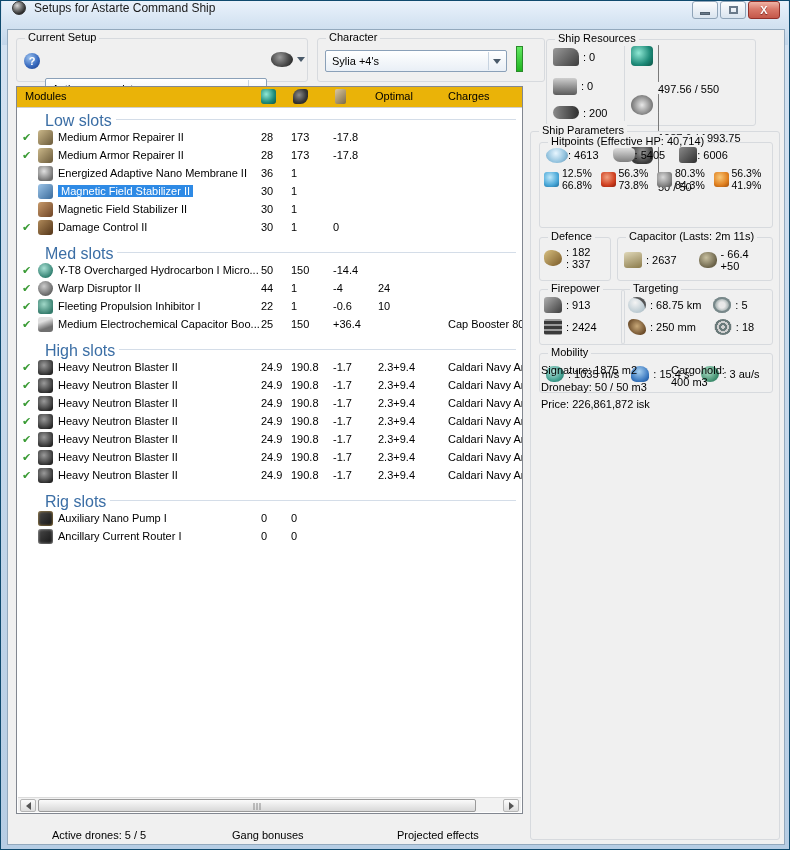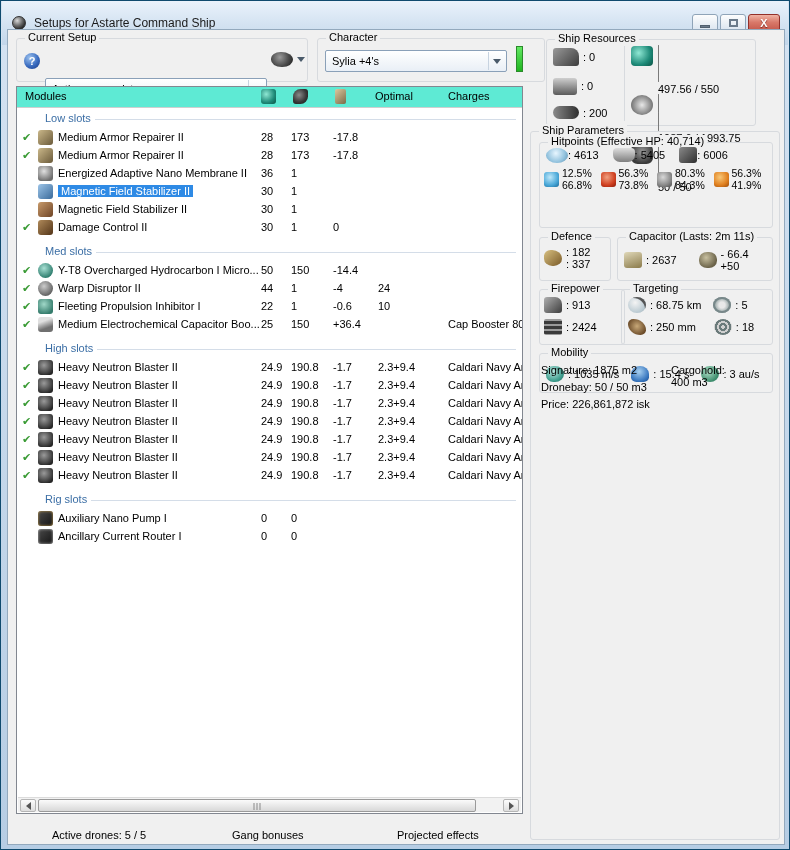--- a/index.html
+++ b/index.html
@@ -3,21 +3,21 @@
 <meta charset="utf-8">
 <style>
   * { margin:0; padding:0; box-sizing:border-box; }
   html,body { background:#9ec1d8; font-family:"Liberation Sans", sans-serif; }
   .window { position:relative; width:790px; height:850px;
     background:linear-gradient(#d5e3f2,#b6cde4);
     border:1px solid #0f4a6e; overflow:hidden; }
   
   .titlebar { position:absolute; left:1px; top:0; right:1px; height:44px;
     background:linear-gradient(#eaf2fb 0%, #d7e5f3 45%, #c2d6ea 100%);
-    display:flex; align-items:center; }
+    display:flex; align-items:flex-start; }
   .app-icon { width:14px; height:14px; border-radius:50%; margin:0 8px 0 10px;
     background:radial-gradient(circle at 35% 30%, #d8d8d8, #6a6a6a 45%, #1e1e1e 80%);
     border:1px solid #333; }
   .title-text { font-size:12px; color:#1a1a1a; }
   .winbtns { margin-left:auto; display:flex; gap:2px; padding-right:8px; }
   .winbtn { width:26px; height:18px; border-radius:3px; border:1px solid #8fa4b8;
     background:linear-gradient(#fdfdfd,#d9e4ef); display:flex; align-items:center; justify-content:center; cursor:default; }
   .winbtn .bar { width:10px; height:3px; background:#6a7a8a; border:1px solid #51606e; margin-top:7px; }
   .winbtn .box { width:9px; height:8px; border:2px solid #6a7a8a; background:transparent; }
   .winbtn.close { width:32px; border:1px solid #93302a;
@@ -40,25 +40,25 @@
     display:flex; align-items:center; justify-content:center; border-left:1px solid #c7d3e0; }
   .caret-down { width:0; height:0; border-left:4px solid transparent; border-right:4px solid transparent; border-top:5px solid #4a5a6a; }
   .ship-btn { position:absolute; display:flex; align-items:center; gap:4px; cursor:default; }
   .ship-glyph { width:22px; height:15px; border-radius:45% 55% 50% 50%;
     background:radial-gradient(circle at 40% 35%, #9a9a9a, #4a4a4a 55%, #222 90%); }
   .char-bar { position:absolute; width:7px; height:26px; background:linear-gradient(#62e862,#1fb41f);
     border:1px solid #2a8a2a; }
   
   .modules-panel { position:absolute; left:8px; top:56px; width:507px; height:728px;
     background:#fff; border:1px solid #828790; overflow:hidden; }
-  .mod-header { position:relative; height:21px; border-bottom:1px solid #cfcfcf; background:#5eead4; }
+  .mod-header { position:relative; height:21px; border-bottom:1px solid #cfcfcf; background:#eab308; }
   .mod-header span, .mod-header .icon { position:absolute; top:3px; font-size:11px; color:#000; }
   .mod-body { position:relative; }
   .section-label { position:relative; height:21px; padding-top:6px; }
-  .section-label .lab { position:absolute; left:24px; top:4px; font-size:11px; color:#3b6ea5; background:#fff; padding:0 4px; z-index:1; }
+  .section-label .lab { position:absolute; left:24px; top:4px; font-size:16px; color:#3b6ea5; background:#fff; padding:0 4px; z-index:1; }
   .section-label .rule { position:absolute; left:30px; right:6px; top:11px; height:1px; background:#d4dde8; }
   .mod-row { position:relative; height:18px; font-size:11px; color:#000; }
   .mod-row span { position:absolute; top:2px; white-space:nowrap; }
   .cell-check { left:5px; color:#3a9b35; font-size:11px; }
   .cell-icon { left:21px; top:1px !important; }
   .cell-name { left:41px;text-align:right; }
   .cell-name.selected { background:#2e8ae5; color:#fff; padding:0 3px; }
   .cell-cpu { left:244px; } .cell-pg { left:274px; } .cell-cap { left:316px; }
   .cell-opt { left:361px; } .cell-chg { left:431px; overflow:hidden; max-width:76px; }
   .sec-gap { height:4px; }

